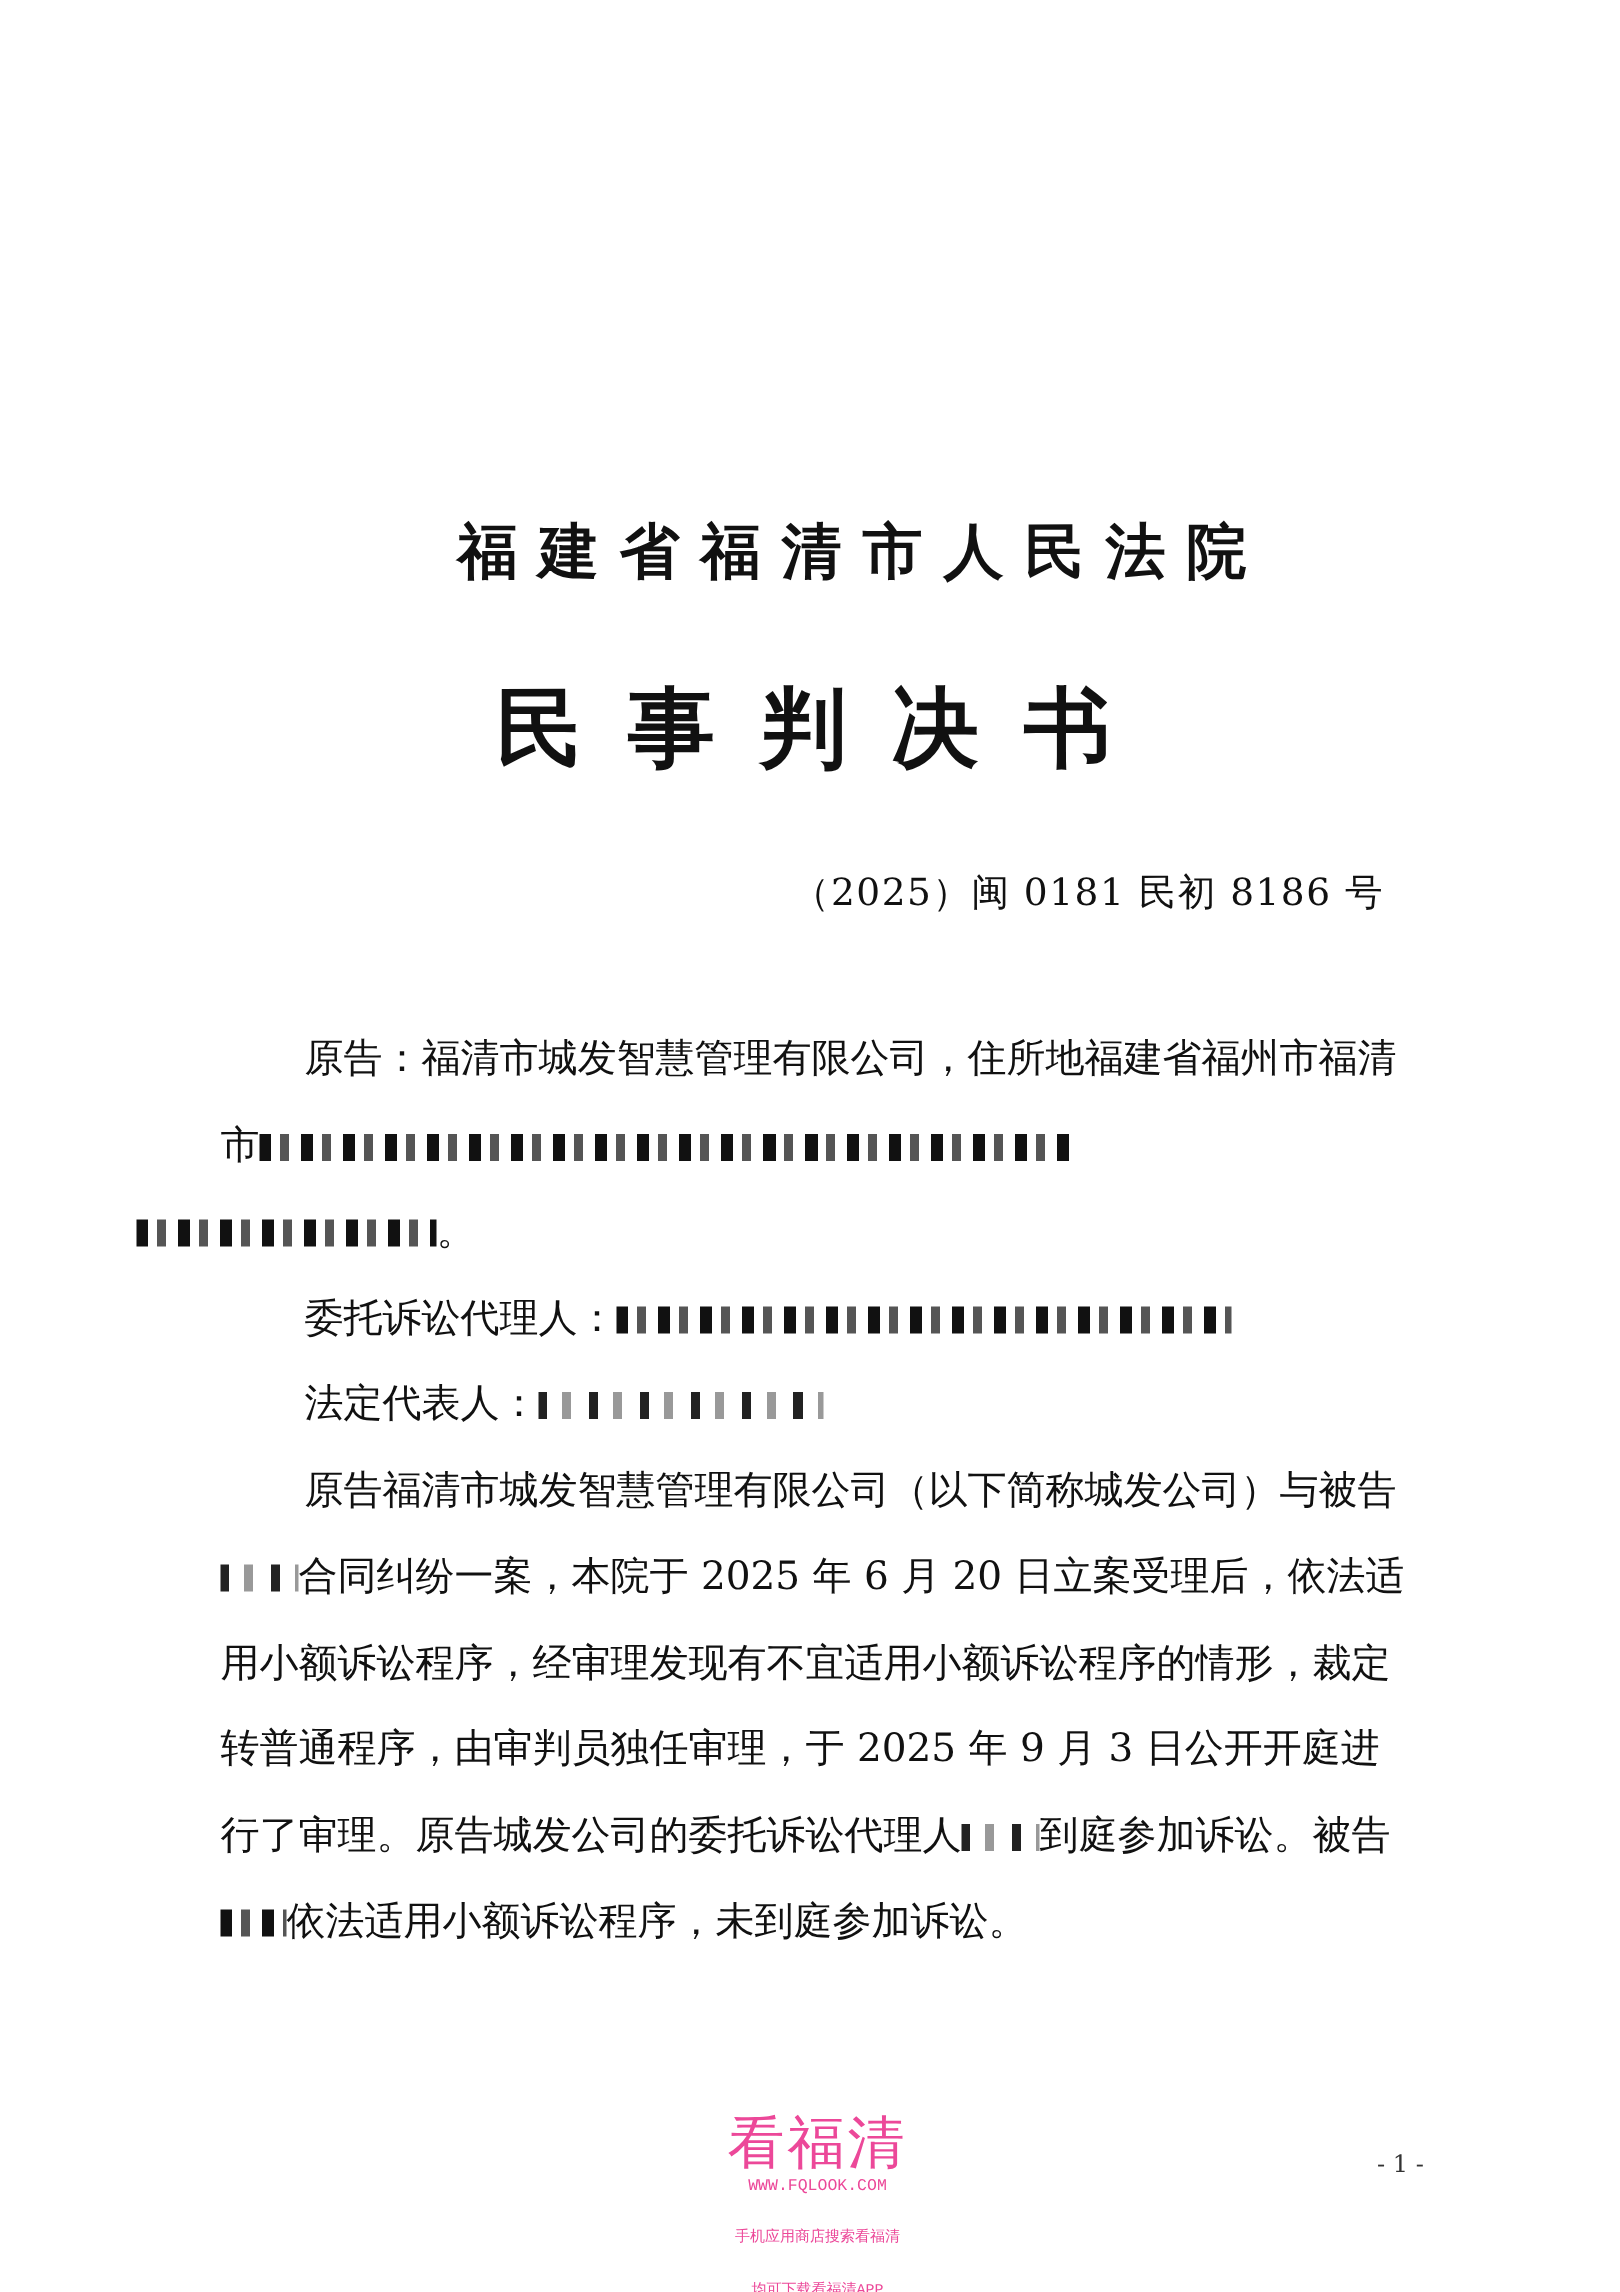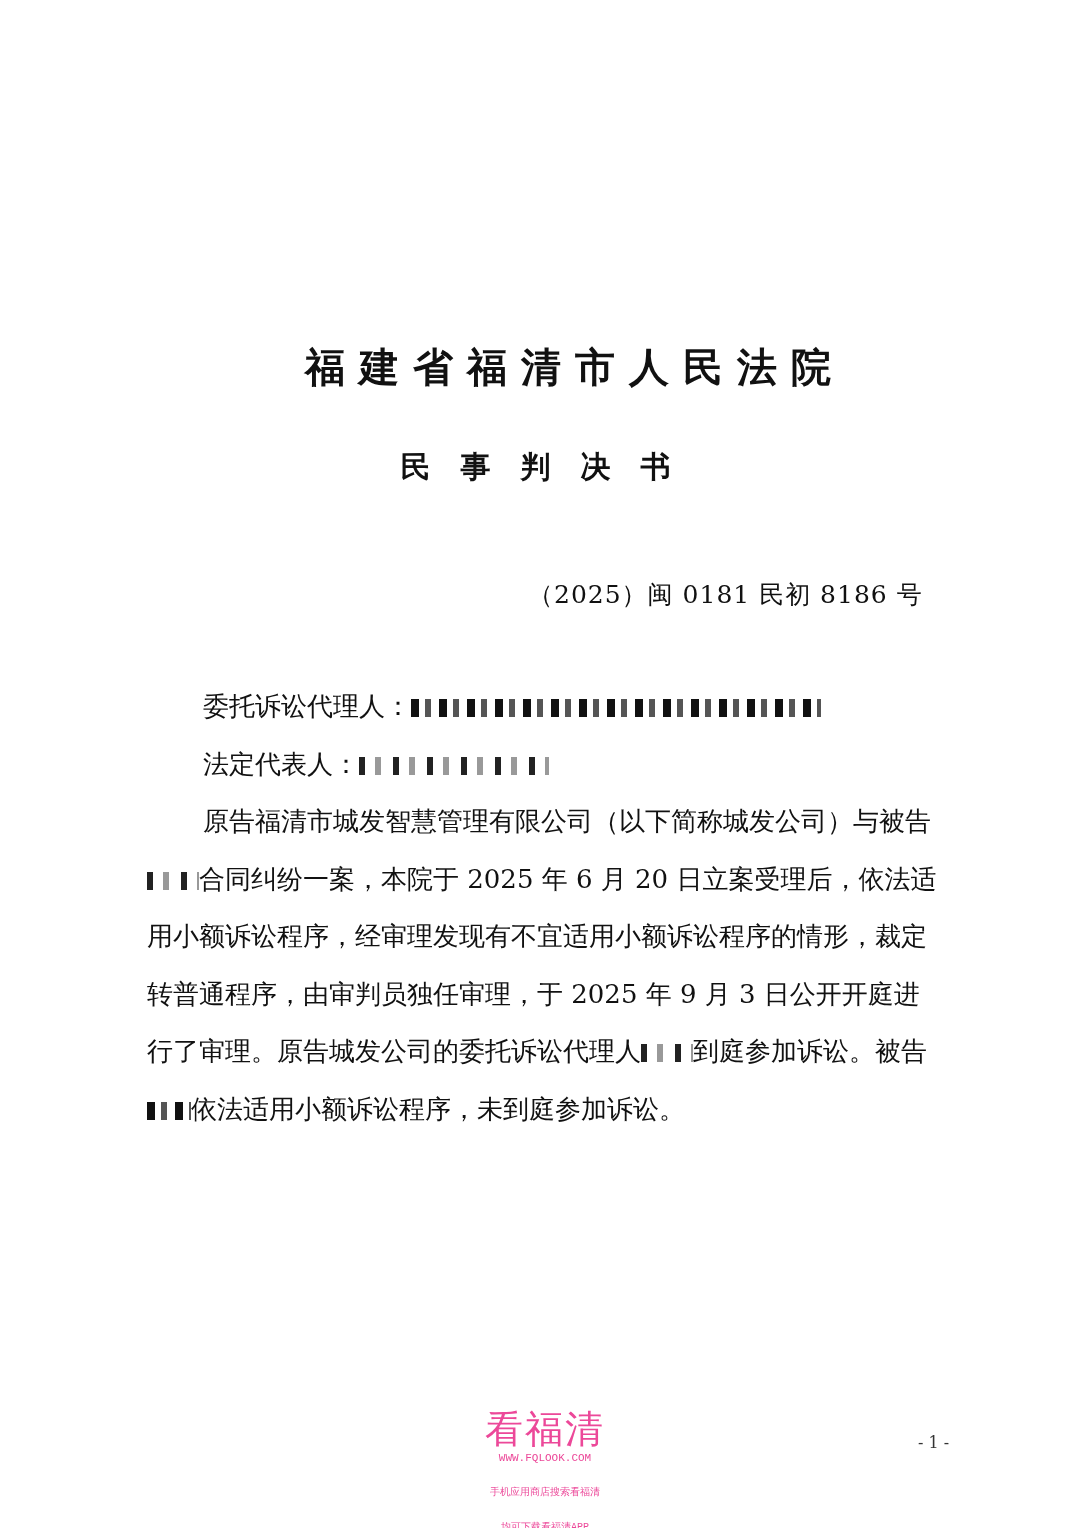--- a/index.html
+++ b/index.html
@@ -1,21 +1,21 @@
 <!DOCTYPE html>
 <html><head>
 <meta charset="utf-8">
 <style>
   html, body { margin:0; padding:0; background:#ffffff; }
   body { width:1080px; height:1528px; position:relative; overflow:hidden;
          font-family:"DejaVu Serif","Liberation Serif",serif; color:#111; }
   .court { position:absolute; left:0; width:1080px; top:340px; text-align:center;
            font-size:40px; font-weight:bold; letter-spacing:14px;padding-left:35px; }
   .doctype { position:absolute; left:0; width:1080px; top:447px; text-align:center;
-             font-size:30px; font-weight:bold; letter-spacing:30px; padding-left:21px; box-sizing:border-box; }
+             font-size:58px; font-weight:bold; letter-spacing:30px; padding-left:21px; box-sizing:border-box; }
   .caseno { position:absolute; left:528px; top:578px; font-size:25px; letter-spacing:1px; }
   .body { position:absolute; left:147px; width:798px; top:678px; font-size:26px; line-height:57.5px; }
   .p { margin:0; }
   .indent { text-indent:56px; }
   .redact { display:inline-block; height:18px; vertical-align:middle;
             background:repeating-linear-gradient(90deg,#111 0 8px,#fff 8px 14px,#555 14px 20px,#fff 20px 28px); }
   .redact.light { background:repeating-linear-gradient(90deg,#222 0 6px,#fff 6px 16px,#999 16px 22px,#fff 22px 34px); }
   .pageno { position:absolute; left:918px; top:1433px; font-size:16px; color:#333; }
   .watermark { position:absolute; left:470px; top:1412px; width:150px; text-align:center; color:#ec4899; font-family:Liberation Mono, monospace; }
   .wm-big { font-size:38px; line-height:40px; letter-spacing:2px; }
@@ -24,20 +24,24 @@
 </style>
 </head>
 <body>
 
 <div class="court">福建省福清市人民法院</div>
 <div class="doctype">民事判决书</div>
 <div class="caseno">（2025）闽 0181 民初 8186 号</div>
 
 <div class="body">
   <p class="p indent">
+    <span>原告：</span><span>福清市城发智慧管理有限公司，住所地福建省福州市福清市</span><span class="redact" style="width:540px"></span><br>
+    <span class="redact" style="width:200px;margin-left:-56px"></span><span>。</span>
+  </p>
+  <p class="p indent">
     <span>委托诉讼代理人：</span><span class="redact" style="width:410px"></span>
   </p>
   <p class="p indent">
     <span>法定代表人：</span><span class="redact light" style="width:190px"></span>
   </p>
   <p class="p indent">
     <span>原告福清市城发智慧管理有限公司（以下简称城发公司）与被告</span><span class="redact light" style="width:52px"></span><span>合同纠纷一案，本院于 2025 年 6 月 20 日立案受理后，依法适用小额诉讼程序，经审理发现有不宜适用小额诉讼程序的情形，裁定转普通程序，由审判员独任审理，于 2025 年 9 月 3 日公开开庭进行了审理。原告城发公司的委托诉讼代理人</span><span class="redact light" style="width:52px"></span><span>到庭参加诉讼。被告</span><span class="redact" style="width:44px"></span><span>依法适用小额诉讼程序，未到庭参加诉讼。</span>
   </p>
 </div>
 

